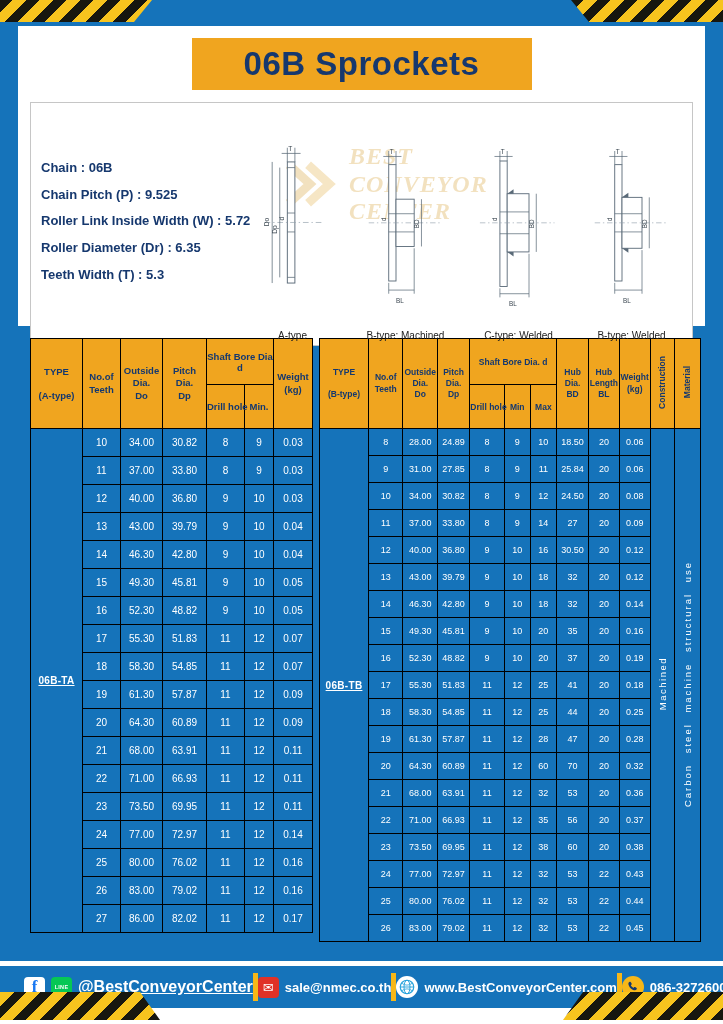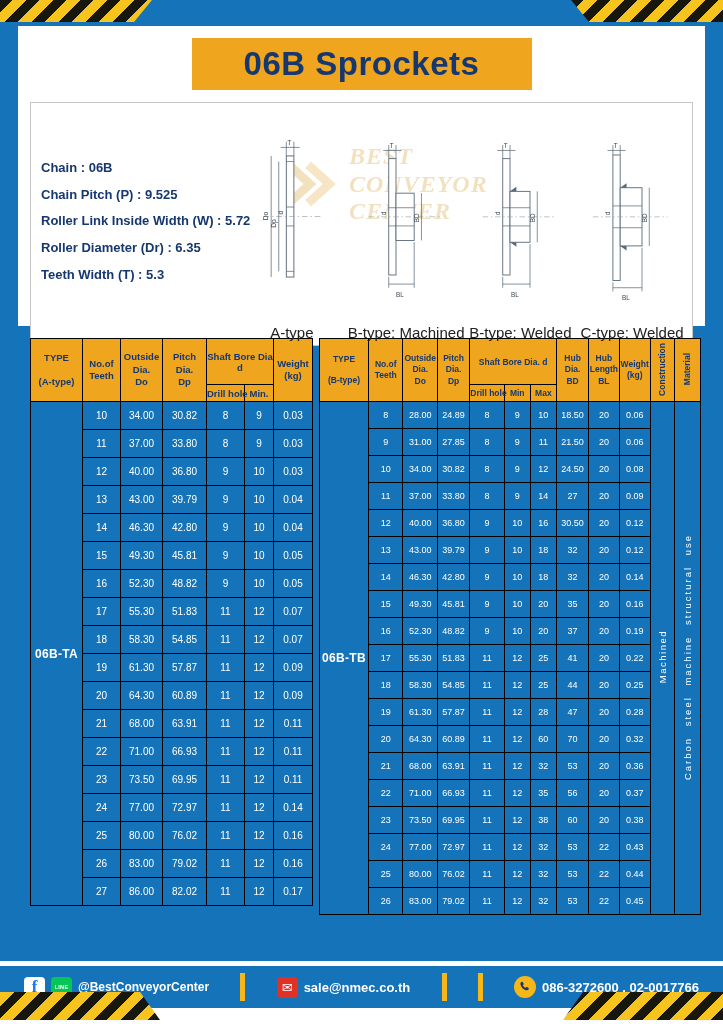--- a/index.html
+++ b/index.html
@@ -25,49 +25,49 @@
            color:#D8A43C;white-space:pre-line;letter-spacing:1px;}
   
   .drawings{position:absolute;left:205px;right:4px;top:4px;bottom:4px;z-index:1;display:flex;justify-content:space-between;}
   .drawing{width:118px;display:flex;flex-direction:column;align-items:center;justify-content:flex-end;}
   svg.dwg{width:100px;height:176px;}
   .dwg .part{fill:#ffffff;stroke:#5A6A78;stroke-width:1;}
   .dwg .thin{stroke:#5A6A78;stroke-width:.8;fill:none;}
   .dwg .cl{stroke:#92A0AC;stroke-width:.7;stroke-dasharray:6 3 1.5 3;fill:none;}
   .dwg .dim{font-size:7px;fill:#3A4650;}
   .dwg .weld{fill:#5A6A78;}
-  .dwg-label{font-size:15px;color:#222;margin-top:11px;white-space:nowrap;}
+  .dwg-label{font-size:10px;color:#222;margin-top:11px;white-space:nowrap;}
   
   .tables{position:absolute;top:338px;left:30px;display:flex;gap:6px;align-items:flex-start;}
   table.spec-table{border-collapse:collapse;table-layout:fixed;background:#1573BA;}
   .spec-table th,.spec-table td{border:1px solid #000;text-align:center;vertical-align:middle;padding:0;}
   .spec-table th{background:#F0A51F;color:#14386F;font-weight:bold;}
   .table-a{width:282px;}
   .table-b{width:382px;}
   .table-a th{font-size:9.5px;}
   .table-b th{font-size:8.5px;}
   .spec-table thead tr.h1 th{height:46px;}
-  .spec-table thead tr.h2 th{height:17px;white-space:nowrap;margin-left:28px;}
+  .spec-table thead tr.h2 th{height:44px;white-space:nowrap;margin-left:28px;}
   .table-a td{height:28px;font-size:10px;color:#fff;}
   .table-b td{height:27px;font-size:9px;color:#fff;}
   .ml{white-space:pre-line;line-height:1.3;}
   .th-type{line-height:2.5;}
-  td.type-cell{font-size:12px;font-weight:bold;letter-spacing:.3px;}
+  td.type-cell{font-size:10px;font-weight:bold;letter-spacing:.3px;text-decoration:underline;}
   .vert{writing-mode:vertical-rl;transform:rotate(180deg);white-space:nowrap;display:inline-block;}
   th .vert{font-size:8.5px;}
   td .vert{font-size:9.5px;letter-spacing:1.5px;color:#fff;}
   td .vert.mat{letter-spacing:2px;word-spacing:6px;}
   
   .white-line{position:absolute;left:0;right:0;bottom:58px;height:5px;background:#fff;z-index:2;}
   .footer{position:absolute;left:0;bottom:16px;width:723px;height:42px;background:#1573BA;z-index:3;
           display:flex;align-items:center;justify-content:space-between;padding:0 24px;}
   .bottom-white{position:absolute;left:0;bottom:0;width:723px;height:16px;background:#fff;z-index:1;}
   .f-group{display:flex;align-items:center;gap:6px;z-index:4;}
   .f-text{color:#fff;font-weight:bold;font-size:13px;white-space:nowrap;}
-  .f-text.handle{font-size:12px;}
+  .f-text.handle{font-size:16px;text-decoration:underline;}
   .f-sep{width:5px;height:28px;background:#F7B718;flex:none;}
   .icon-sq{width:21px;height:21px;border-radius:4px;display:flex;align-items:center;justify-content:center;flex:none;}
   .fb-icon{background:#fff;color:#1877F2;font-family:"Liberation Serif",serif;font-weight:bold;font-size:17px;}
   .line-icon{background:#06C755;color:#fff;font-weight:bold;font-size:5.5px;letter-spacing:.3px;}
   .mail-icon{background:#E03127;color:#fff;font-size:13px;font-family:"DejaVu Sans",sans-serif;}
   .icon-round{width:22px;height:22px;border-radius:50%;display:flex;align-items:center;justify-content:center;flex:none;}
   .globe-icon{background:#fff;}
   .phone-icon{background:#F7B718;}
 </style>
 </head>
@@ -136,20 +136,44 @@
             <line x1="14" y1="84" x2="92" y2="84" class="cl"></line>
             <line x1="72" y1="58" x2="72" y2="110" class="thin"></line>
             <text x="69" y="90" class="dim" transform="rotate(-90 69 90)">BD</text>
             <text x="33" y="82" class="dim" transform="rotate(-90 33 82)">d</text>
             <line x1="36" y1="150" x2="36" y2="162" class="thin"></line>
             <line x1="64" y1="112" x2="64" y2="162" class="thin"></line>
             <line x1="36" y1="158" x2="64" y2="158" class="thin"></line>
             <text x="44" y="172" class="dim">BL</text>
           </svg>
           <div class="dwg-label">B-type: Machined</div>
+        </div>
+
+        <div class="drawing">
+          <svg class="dwg" viewBox="0 0 110 186">
+            <text x="35" y="8" class="dim">T</text>
+            <line x1="28" y1="11" x2="48" y2="11" class="thin"></line>
+            <line x1="34" y1="5" x2="34" y2="16" class="thin"></line>
+            <line x1="42" y1="5" x2="42" y2="16" class="thin"></line>
+            <rect x="34" y="16" width="8" height="138" class="part"></rect>
+            <rect x="42" y="52" width="24" height="64" class="part"></rect>
+            <path d="M42 52 l7 -5 l0 5 z" class="weld"></path>
+            <path d="M42 116 l7 5 l0 -5 z" class="weld"></path>
+            <line x1="34" y1="72" x2="66" y2="72" class="thin"></line>
+            <line x1="34" y1="96" x2="66" y2="96" class="thin"></line>
+            <line x1="12" y1="84" x2="94" y2="84" class="cl"></line>
+            <line x1="74" y1="52" x2="74" y2="116" class="thin"></line>
+            <text x="71" y="90" class="dim" transform="rotate(-90 71 90)">BD</text>
+            <text x="31" y="82" class="dim" transform="rotate(-90 31 82)">d</text>
+            <line x1="34" y1="156" x2="34" y2="166" class="thin"></line>
+            <line x1="66" y1="118" x2="66" y2="166" class="thin"></line>
+            <line x1="34" y1="162" x2="66" y2="162" class="thin"></line>
+            <text x="44" y="175" class="dim">BL</text>
+          </svg>
+          <div class="dwg-label">C-type: Welded</div>
         </div>
 
         <div class="drawing">
           <svg class="dwg" viewBox="0 0 110 186">
             <text x="37" y="8" class="dim">T</text>
             <line x1="30" y1="11" x2="50" y2="11" class="thin"></line>
             <line x1="36" y1="5" x2="36" y2="20" class="thin"></line>
             <line x1="44" y1="5" x2="44" y2="20" class="thin"></line>
             <rect x="36" y="20" width="8" height="128" class="part"></rect>
             <rect x="44" y="56" width="22" height="56" class="part"></rect>
@@ -160,44 +184,20 @@
             <line x1="14" y1="84" x2="94" y2="84" class="cl"></line>
             <line x1="74" y1="56" x2="74" y2="112" class="thin"></line>
             <text x="71" y="90" class="dim" transform="rotate(-90 71 90)">BD</text>
             <text x="33" y="82" class="dim" transform="rotate(-90 33 82)">d</text>
             <line x1="36" y1="150" x2="36" y2="162" class="thin"></line>
             <line x1="66" y1="114" x2="66" y2="162" class="thin"></line>
             <line x1="36" y1="158" x2="66" y2="158" class="thin"></line>
             <text x="45" y="172" class="dim">BL</text>
           </svg>
           <div class="dwg-label">B-type: Welded</div>
-        </div>
-
-        <div class="drawing">
-          <svg class="dwg" viewBox="0 0 110 186">
-            <text x="35" y="8" class="dim">T</text>
-            <line x1="28" y1="11" x2="48" y2="11" class="thin"></line>
-            <line x1="34" y1="5" x2="34" y2="16" class="thin"></line>
-            <line x1="42" y1="5" x2="42" y2="16" class="thin"></line>
-            <rect x="34" y="16" width="8" height="138" class="part"></rect>
-            <rect x="42" y="52" width="24" height="64" class="part"></rect>
-            <path d="M42 52 l7 -5 l0 5 z" class="weld"></path>
-            <path d="M42 116 l7 5 l0 -5 z" class="weld"></path>
-            <line x1="34" y1="72" x2="66" y2="72" class="thin"></line>
-            <line x1="34" y1="96" x2="66" y2="96" class="thin"></line>
-            <line x1="12" y1="84" x2="94" y2="84" class="cl"></line>
-            <line x1="74" y1="52" x2="74" y2="116" class="thin"></line>
-            <text x="71" y="90" class="dim" transform="rotate(-90 71 90)">BD</text>
-            <text x="31" y="82" class="dim" transform="rotate(-90 31 82)">d</text>
-            <line x1="34" y1="156" x2="34" y2="166" class="thin"></line>
-            <line x1="66" y1="118" x2="66" y2="166" class="thin"></line>
-            <line x1="34" y1="162" x2="66" y2="162" class="thin"></line>
-            <text x="44" y="175" class="dim">BL</text>
-          </svg>
-          <div class="dwg-label">C-type: Welded</div>
         </div>
 
       </div>
     </div>
   </div>
 
   <div class="tables">
 
     <table class="spec-table table-a">
       <colgroup>
@@ -438,21 +438,21 @@
             <td rowspan="19"><span class="vert">Machined</span></td>
             <td rowspan="19"><span class="vert mat">Carbon steel machine structural use</span></td>
           </tr>
           <tr>
             <td>9</td>
             <td>31.00</td>
             <td>27.85</td>
             <td>8</td>
             <td>9</td>
             <td>11</td>
-            <td>21.50</td>
+            <td>25.84</td>
             <td>20</td>
             <td>0.06</td>
           </tr>
           <tr>
             <td>10</td>
             <td>34.00</td>
             <td>30.82</td>
             <td>8</td>
             <td>9</td>
             <td>12</td>
@@ -528,21 +528,21 @@
           </tr>
           <tr>
             <td>17</td>
             <td>55.30</td>
             <td>51.83</td>
             <td>11</td>
             <td>12</td>
             <td>25</td>
             <td>41</td>
             <td>20</td>
-            <td>0.22</td>
+            <td>0.18</td>
           </tr>
           <tr>
             <td>18</td>
             <td>58.30</td>
             <td>54.85</td>
             <td>11</td>
             <td>12</td>
             <td>25</td>
             <td>44</td>
             <td>20</td>
@@ -654,20 +654,32 @@
       <span class="f-text handle">@BestConveyorCenter</span>
     </div>
     <div class="f-sep"></div>
     <div class="f-group">
       <div class="icon-sq mail-icon">
           <span>✉</span>
         </div>
       <span class="f-text">sale@nmec.co.th</span>
     </div>
     <div class="f-sep"></div>
+    <div class="f-group">
+      <div class="icon-round globe-icon">
+        <svg width="18" height="18" viewBox="0 0 24 24">
+          <circle cx="12" cy="12" r="9" fill="none" stroke="#29A3DC" stroke-width="1.6"></circle>
+          <ellipse cx="12" cy="12" rx="4" ry="9" fill="none" stroke="#29A3DC" stroke-width="1.3"></ellipse>
+          <line x1="3" y1="12" x2="21" y2="12" stroke="#29A3DC" stroke-width="1.3"></line>
+          <path d="M5 7 A12 12 0 0 0 19 7" fill="none" stroke="#29A3DC" stroke-width="1.1"></path>
+          <path d="M5 17 A12 12 0 0 1 19 17" fill="none" stroke="#29A3DC" stroke-width="1.1"></path>
+        </svg>
+      </div>
+      <span class="f-text">www.BestConveyorCenter.com</span>
+    </div>
     <div class="f-sep"></div>
     <div class="f-group">
       <div class="icon-round phone-icon">
         <svg width="14" height="14" viewBox="0 0 24 24">
           <path d="M6.6 3.2 C7.4 3 8.2 3.4 8.6 4.2 L9.6 6.2 C9.9 6.9 9.8 7.7 9.2 8.2 L8.3 9.1 C9.1 10.9 10.9 12.7 12.7 13.5 L13.6 12.6 C14.1 12 14.9 11.9 15.6 12.2 L17.6 13.2 C18.4 13.6 18.8 14.4 18.6 15.2 C18.3 16.6 17 17.8 15.5 17.7 C10 17.4 4.4 11.8 4.1 6.3 C4 4.8 5.2 3.5 6.6 3.2 Z" fill="#14386F"></path>
         </svg>
       </div>
       <span class="f-text">086-3272600 , 02-0017766</span>
     </div>
   </div>

